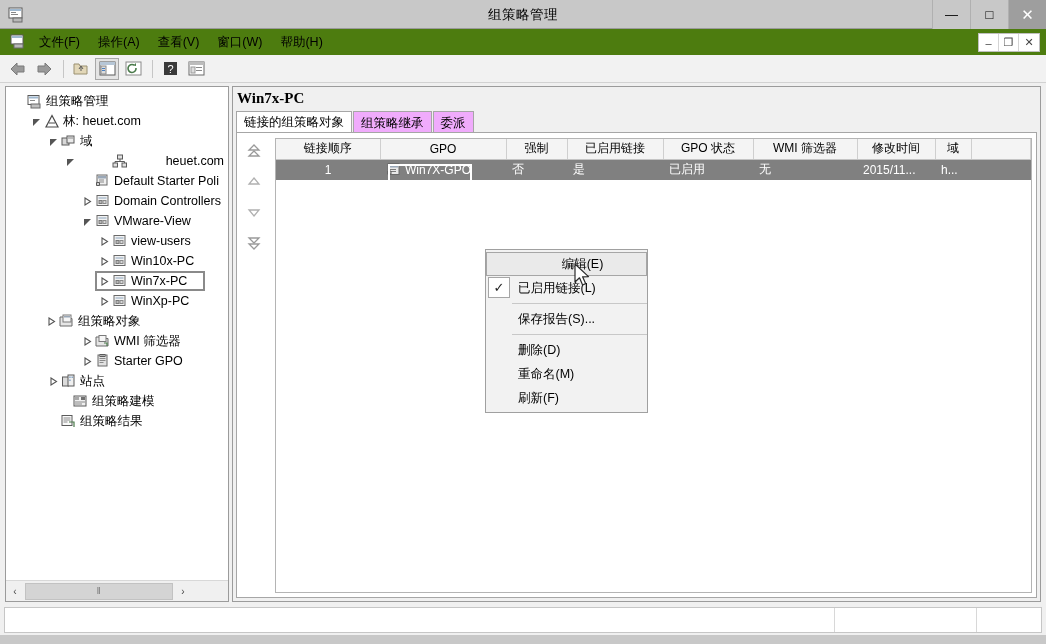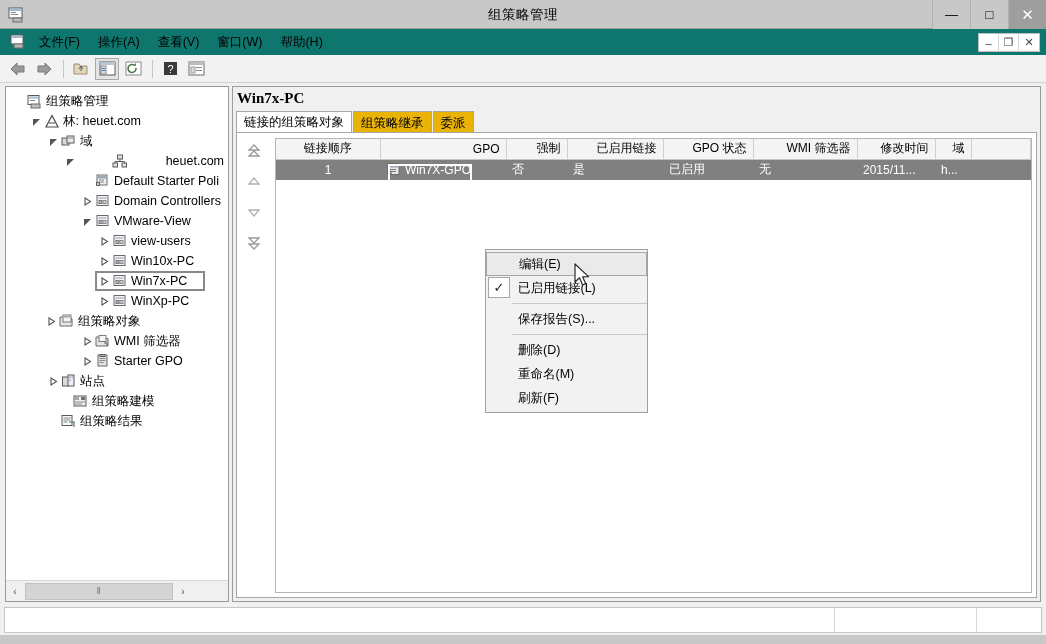--- a/index.html
+++ b/index.html
@@ -52,21 +52,21 @@
     font-size: 13px; color: #000;
   }
   .wincontrols .wbtn.close {
     background: #9e9e9e; color: #fff; font-size: 15px;
   }
 
   
   .menubar {
     position: absolute; left: 0; top: 29px;
     width: 1046px; height: 28px;
-    background: #0f766e;
+    background: #4d7c0f;
     border-bottom: 1px solid #dcdcdc;
     box-sizing: border-box;
   }
   .menubar .mb-icon {
     position: absolute; left: 10px; top: 4px;
     width: 16px; height: 16px;
   }
   .menubar .mitems {
     position: absolute; left: 30px; top: 0;
     height: 26px; display: flex; align-items: center;
@@ -211,21 +211,21 @@
   .tabstrip {
     position: absolute; left: 3px; top: 24px;
     height: 22px;
     display: flex; align-items: flex-start;
   }
   .tab {
     height: 24px;
     padding: 0 7px;
     display: flex; align-items: center;
     font-size: 12.5px;
-    background: #eab308;
+    background: #f0abfc;
     border: 1px solid #a6a6a6;
     border-bottom: none;
     margin-right: 1px;
     box-sizing: border-box;
   }
   .tab.active {
     background: #ffffff;
     height: 22px;
     border-bottom: 1px solid #fff;
   }
@@ -262,21 +262,21 @@
     border-collapse: collapse;
     table-layout: fixed;
     font-size: 12px;
   }
   table.grid th {
     height: 20px;
     background: #f4f4f4;
     border-right: 1px solid #cfcfcf;
     border-bottom: 1px solid #c4c4c4;
     font-weight: normal;
-    text-align: right;
+    text-align: center;
     padding: 0 6px;
     box-sizing: border-box;
     white-space: nowrap;
     overflow: hidden;
   }
   table.grid th.c-order { text-align: center; }
   table.grid td {
     height: 21px;
     padding: 0 6px;
     box-sizing: border-box;
@@ -329,20 +329,21 @@
     display: flex; align-items: center;
     padding-left: 32px;
     font-size: 12.5px;
     box-sizing: border-box;
     white-space: nowrap;
   }
   .ctxitem.hl {
     background: #eaeaea;
     border: 1px solid #a6a6a6;
     box-sizing: border-box;
+    justify-content: center;
   }
   .ctxitem .check {
     position: absolute; left: 2px; top: 1px;
     width: 22px; height: 21px;
     border: 1px solid #a6a6a6;
     background: #ffffff;
     display: flex; align-items: center; justify-content: center;
     font-size: 13px; color: #222;
     box-sizing: border-box;
   }
@@ -727,21 +728,21 @@
               <svg class="icon-svg" width="16" height="15" viewBox="0 0 16 15">
                 <rect x="1" y="2" width="12" height="10" fill="#f0f0f0" stroke="#5a5a5a"></rect>
                 <rect x="2" y="3" width="4" height="3" fill="#a8a8a8"></rect>
                 <rect x="8" y="3" width="4" height="3" fill="#707070"></rect>
                 <rect x="2" y="7.5" width="10" height="1" fill="#8a8a8a"></rect>
                 <rect x="2" y="9.5" width="7" height="1" fill="#8a8a8a"></rect>
               </svg>
             </span>
             <span class="tlabel">组策略建模</span>
           </div>
-          <div class="tnode" style="padding-left: 20px; margin-left: 20px;">
+          <div class="tnode" style="padding-left: 40px;">
             <span class="twist"></span>
             <span class="ticon">
               <svg class="icon-svg" width="16" height="15" viewBox="0 0 16 15">
                 <rect x="1" y="1.5" width="10" height="10" fill="#fafafa" stroke="#5a5a5a"></rect>
                 <rect x="2.5" y="3.5" width="7" height="1" fill="#8a8a8a"></rect>
                 <rect x="2.5" y="5.5" width="7" height="1" fill="#8a8a8a"></rect>
                 <rect x="2.5" y="7.5" width="4" height="1" fill="#8a8a8a"></rect>
                 <path d="M8 8 L13 8 L13 13" fill="none" stroke="#4a7a4a" stroke-width="1.2"></path>
               </svg>
             </span>

